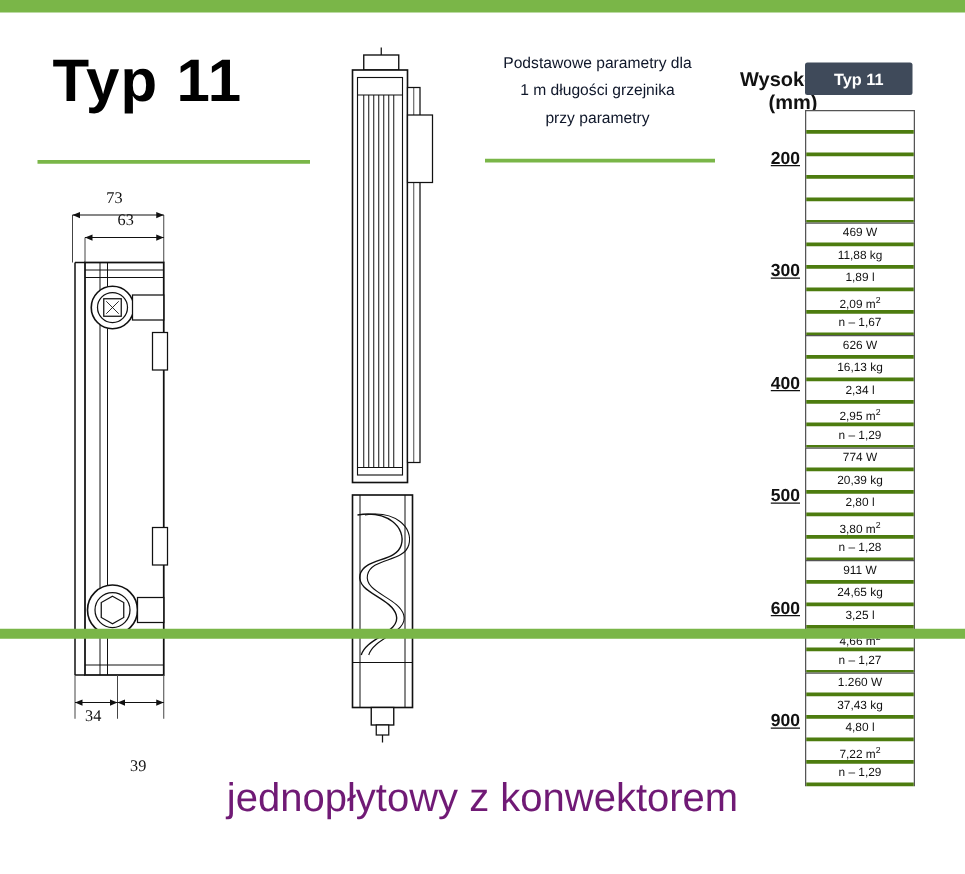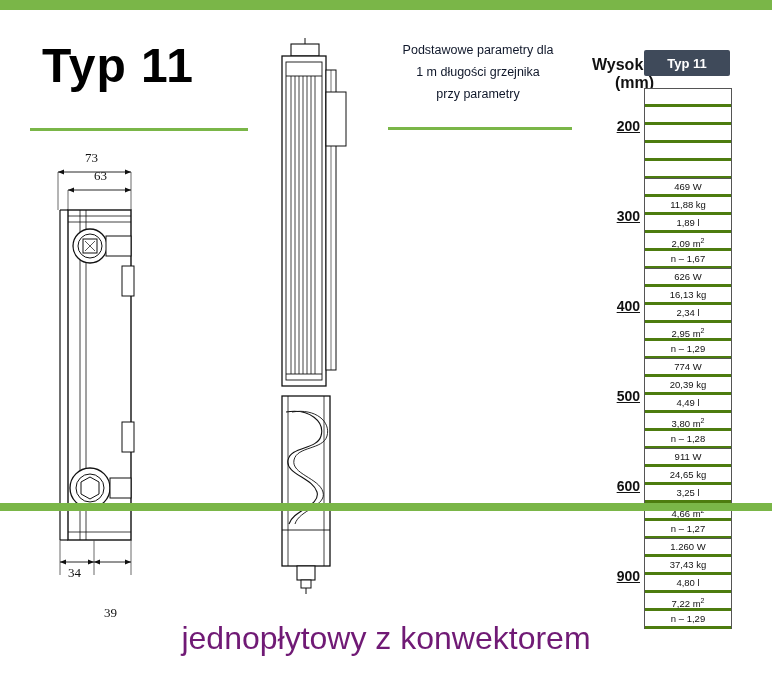--- a/index.html
+++ b/index.html
@@ -328,21 +328,21 @@
         <div class="cell">2,95 m<sup>2</sup></div>
         <div class="cell">n – 1,29</div>
       </div>
     </div>
 
     <div class="grp" style="height:80px;">
       <div class="grp-label" style="top:30px;">500</div>
       <div class="grp-rows">
         <div class="cell">774 W</div>
         <div class="cell">20,39 kg</div>
-        <div class="cell">4,49 l</div>
+        <div class="cell">2,80 l</div>
         <div class="cell">3,80 m<sup>2</sup></div>
         <div class="cell">n – 1,28</div>
       </div>
     </div>
 
     <div class="grp" style="height:80px;">
       <div class="grp-label" style="top:30px;">600</div>
       <div class="grp-rows">
         <div class="cell">911 W</div>
         <div class="cell">24,65 kg</div>

